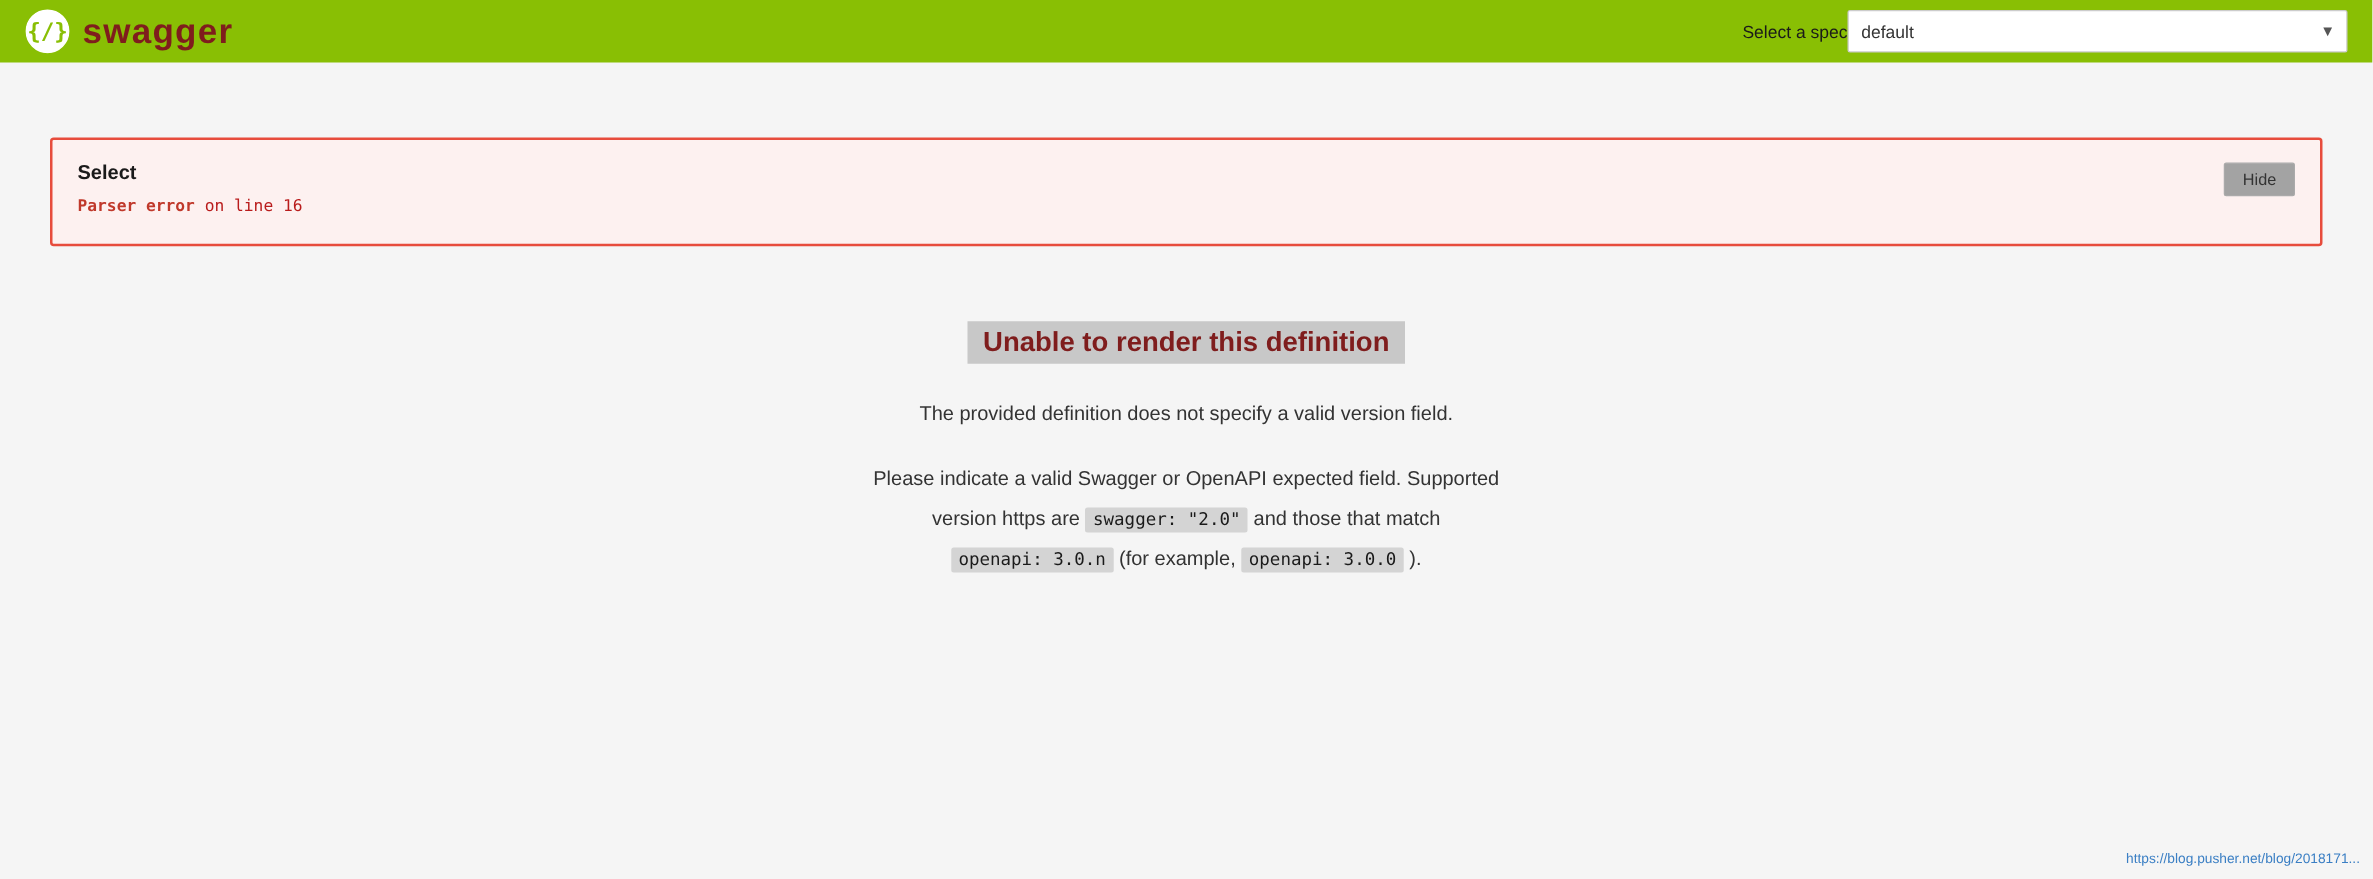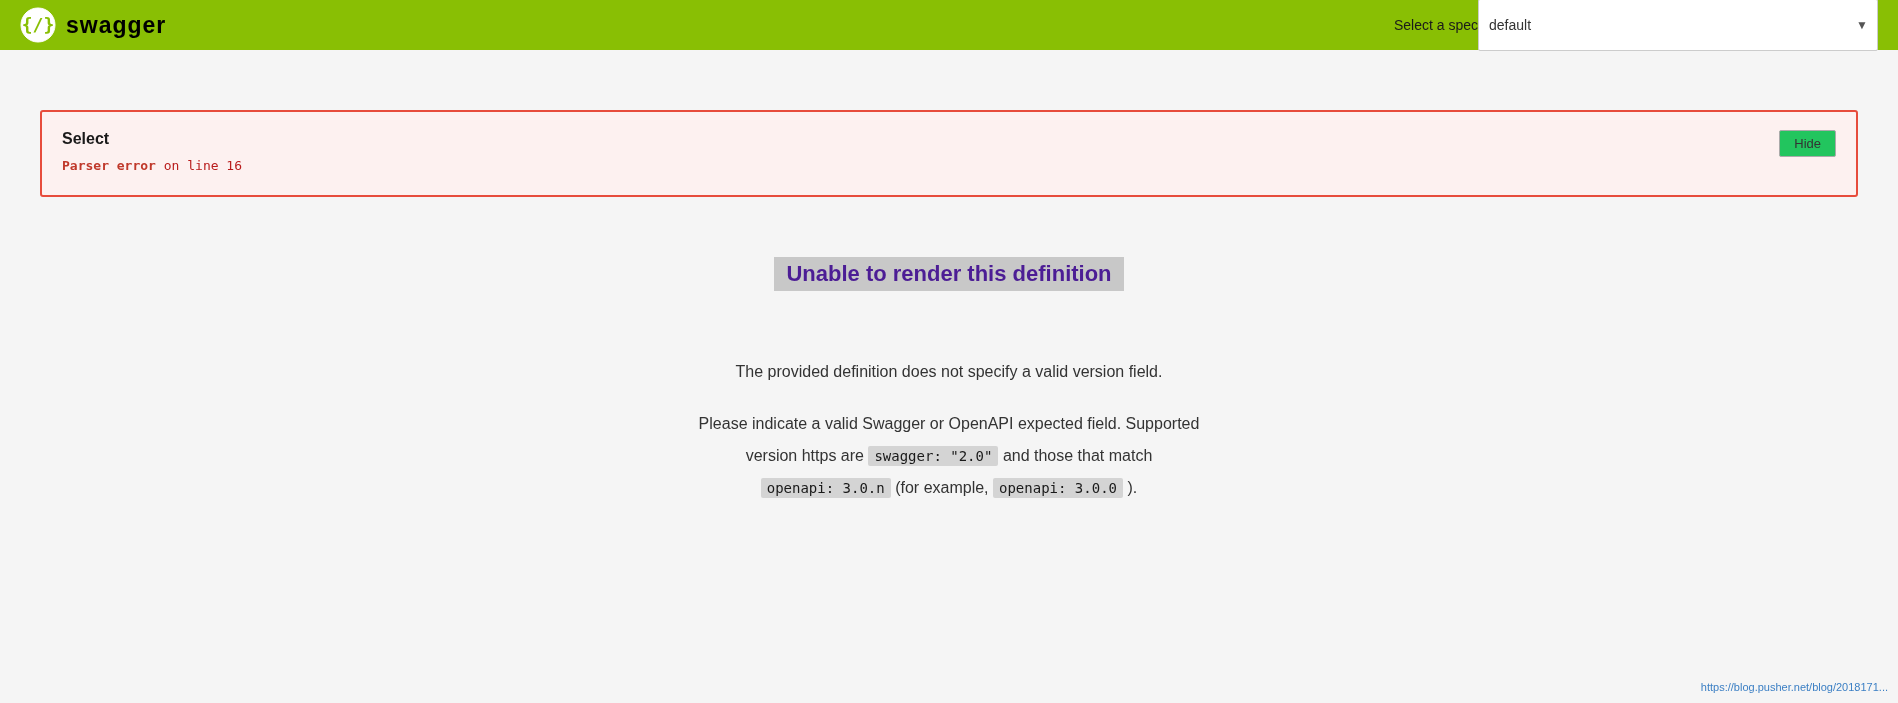--- a/index.html
+++ b/index.html
@@ -30,40 +30,40 @@
       align-items: center;
       gap: 10px;
     }
 
     .swagger-logo {
       width: 36px;
       height: 36px;
     }
 
     .navbar-title {
-      color: #000000;
-      font-size: 23px;
+      color: #7f1d1d;
+      font-size: 28px;
       font-weight: bold;
       letter-spacing: 1px;
     }
 
     .navbar-right {
       display: flex;
       align-items: center;
     }
 
     .navbar-select-label {
       color: #1a1a1a;
       font-size: 14px;
       font-weight: 500;
     }
 
     .spec-select {
       width: 400px;
-      height: 52px;
+      height: 34px;
       border: 1px solid #ccc;
       background: white;
       font-size: 14px;
       padding: 0 10px;
       appearance: none;
       -webkit-appearance: none;
       cursor: pointer;
       border-radius: 2px;
       color: #333;
     }
@@ -119,52 +119,51 @@
 
     .error-detail .line-number {
       color: #b91c1c;
       font-style: normal;
     }
 
     .hide-button {
       position: absolute;
       right: 20px;
       top: 18px;
-      background: #22c55e;
+      background: #a3a3a3;
       border: 1px solid #aaa;
       padding: 5px 14px;
       font-size: 13px;
       cursor: pointer;
       border-radius: 2px;
       color: #333;
     }
 
     
     .render-error-section {
       text-align: center;
       max-width: 700px;
       margin: 0 auto;
     }
 
     .render-error-title {
       font-size: 22px;
       font-weight: bold;
-      color: #4c1d95;
+      color: #7f1d1d;
       background-color: #c8c8c8;
       display: inline-block;
       padding: 4px 12px;
       margin-bottom: 28px;
     }
 
     .render-error-desc {
       font-size: 16px;
       color: #333;
       margin-bottom: 24px;
       line-height: 1.6;
-      margin-top: 40px;
     }
 
     .render-error-info {
       font-size: 16px;
       color: #333;
       line-height: 2;
     }
 
     .code-highlight {
       background-color: #d4d4d4;

